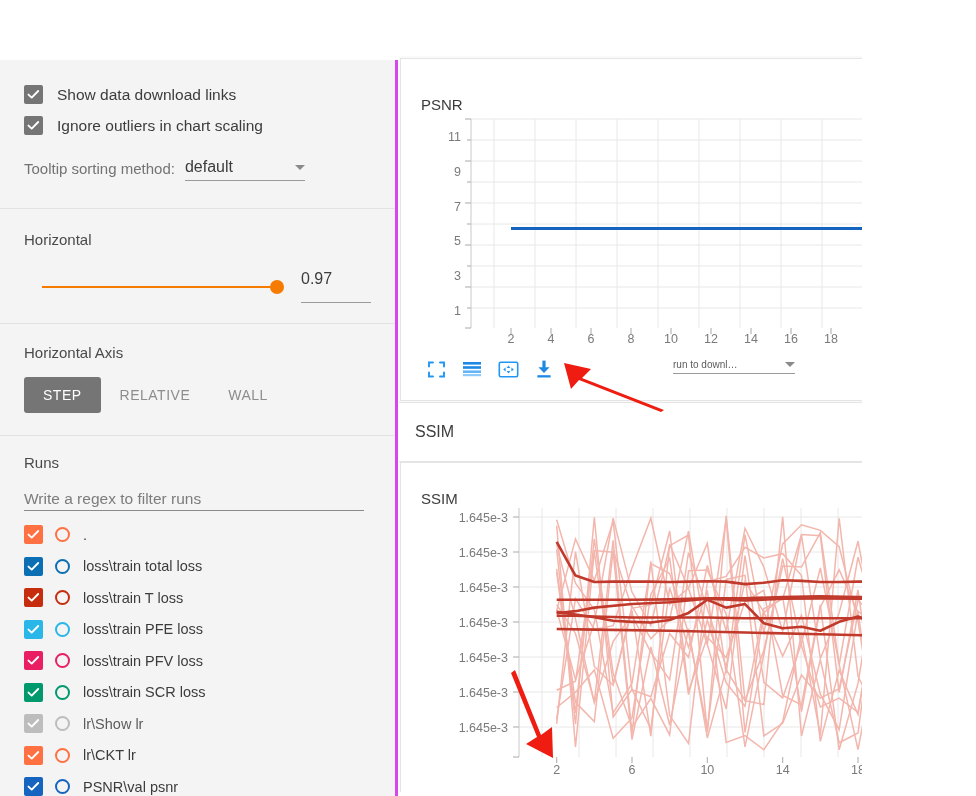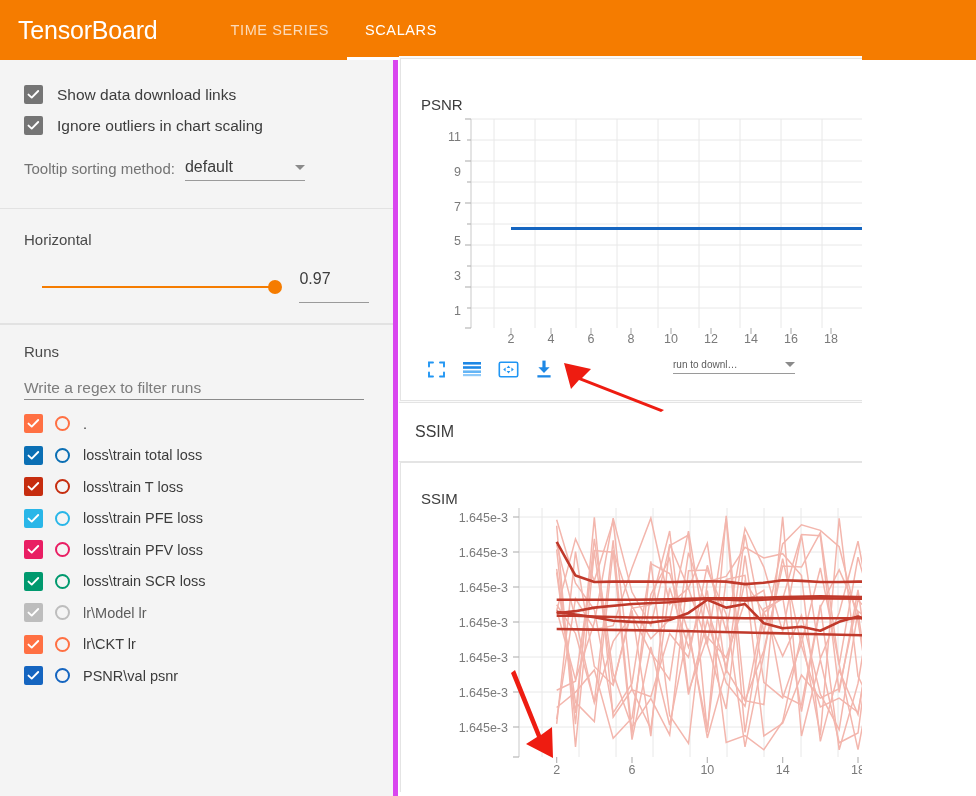--- a/index.html
+++ b/index.html
@@ -31,21 +31,21 @@
   .tab.active { color: #ffffff; }
   .tab.active::after {
     content: ""; position: absolute; left: 0; right: 0; bottom: 0;
     height: 3px; background: #ffffff;
   }
 
   
   .sidebar {
     position: absolute; top: 60px; left: 0; width: 398px; height: 736px;
     background: #f4f4f4; overflow: hidden;
-    border-right: 5px solid #d946ef;
+    border-right: 3px solid #d946ef;
   }
   .sb-section { padding: 0 24px; }
   .divider { height: 1px; background: #e2e2e2; margin: 0; }
 
   .chk-row { display: flex; align-items: center; height: 31px; }
   .chk-row:first-child { margin-top: 19px; }
   .mat-chk {
     width: 19px; height: 19px; border-radius: 2px; background: #757575;
     display: flex; align-items: center; justify-content: center; flex: none;
   }
@@ -143,27 +143,20 @@
   .dl-select-val { font-size: 10px; color: #5c5c5c; white-space: nowrap; }
 
   .axis-text { font-size: 12.5px; fill: #7a7a7a; font-family: "Liberation Sans", sans-serif; }
   .arrow { position: absolute; pointer-events: none; }
 </style>
 </head>
 <body>
 
 <div id="app">
 
-  <div class="toolbar">
-    <div class="brand">TensorBoard</div>
-    <div class="tabs">
-      <div class="tab">TIME SERIES</div>
-      <div class="tab active">SCALARS</div>
-    </div>
-  </div>
 
   <div class="sidebar">
 
     <div class="sb-section">
       <div class="chk-row">
         <span class="mat-chk">
           <svg width="13" height="13" viewBox="0 0 13 13">
               <path d="M1.5 6.6 L4.7 9.6 L11.2 3" stroke="#fff" stroke-width="1.9" fill="none" stroke-linecap="round" stroke-linejoin="round"></path>
             </svg>
         </span>
@@ -195,20 +188,28 @@
       <div class="slider-row">
         <span class="slider-track">
           <span class="slider-thumb"></span>
         </span>
         <span class="smooth-val">0.97</span>
       </div>
     </div>
 
     <div class="divider"></div>
 
+    <div class="haxis-block">
+      <div class="block-title">Horizontal Axis</div>
+      <div class="seg-row">
+        <span class="seg active">STEP</span>
+        <span class="seg">RELATIVE</span>
+        <span class="seg">WALL</span>
+      </div>
+    </div>
 
     <div class="divider"></div>
 
     <div class="runs-block">
       <div class="block-title">Runs</div>
       <div class="runs-filter">
         <input type="text" placeholder="Write a regex to filter runs" style="">
       </div>
       <div class="runs-list" id="runs-list">
           <div class="run-row">
@@ -265,21 +266,21 @@
             <span class="run-circle" style="border-color: rgb(0, 153, 110);"></span>
             <span class="run-label">loss\train SCR loss</span>
           </div>
           <div class="run-row">
             <span class="run-chk" style="background: rgb(189, 189, 189);">
               <svg width="13" height="13" viewBox="0 0 13 13">
                 <path d="M1.5 6.6 L4.7 9.6 L11.2 3" stroke="#fff" stroke-width="1.9" fill="none" stroke-linecap="round" stroke-linejoin="round"></path>
               </svg>
             </span>
             <span class="run-circle" style="border-color: rgb(189, 189, 189);"></span>
-            <span class="run-label" style="color: rgb(92, 92, 92);">lr\Model lr</span>
+            <span class="run-label" style="color: rgb(92, 92, 92);">lr\Show lr</span>
           </div>
           <div class="run-row">
             <span class="run-chk" style="background: rgb(255, 112, 67);">
               <svg width="13" height="13" viewBox="0 0 13 13">
                 <path d="M1.5 6.6 L4.7 9.6 L11.2 3" stroke="#fff" stroke-width="1.9" fill="none" stroke-linecap="round" stroke-linejoin="round"></path>
               </svg>
             </span>
             <span class="run-circle" style="border-color: rgb(255, 112, 67);"></span>
             <span class="run-label">lr\CKT lr</span>
           </div>

